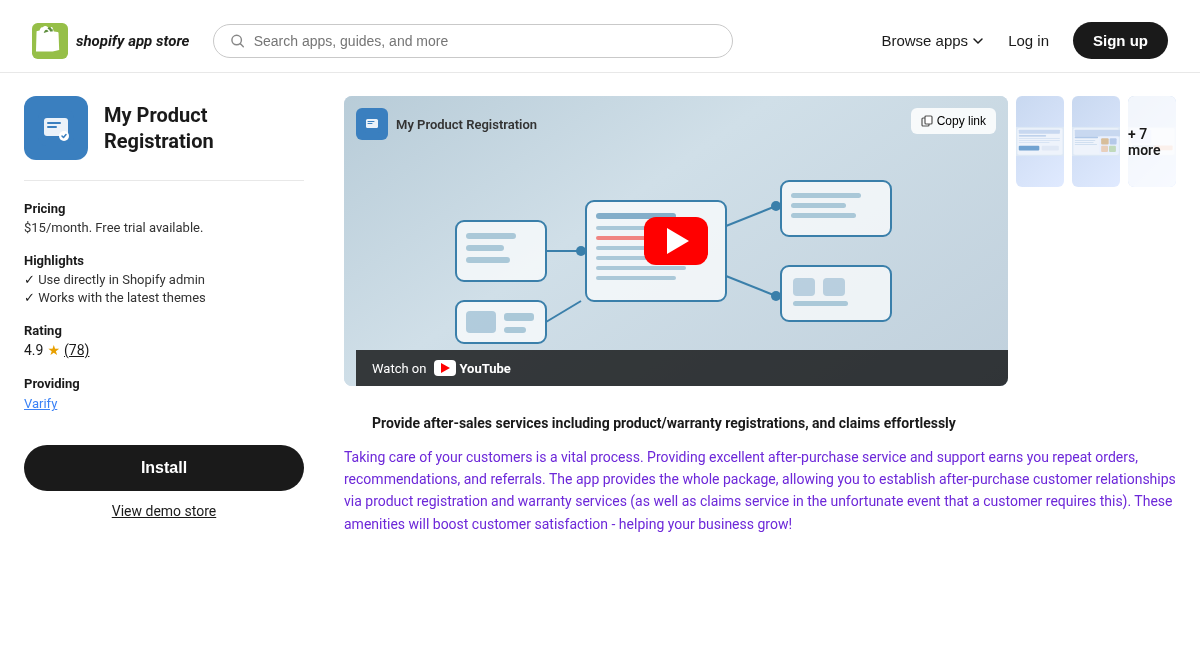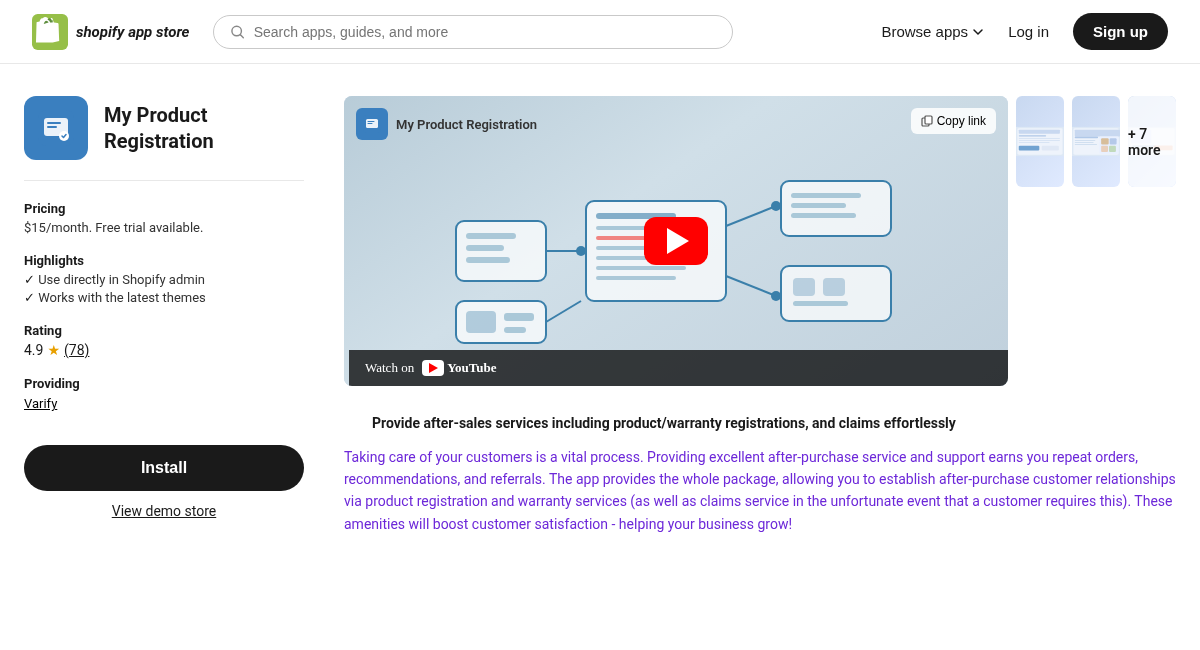--- a/index.html
+++ b/index.html
@@ -7,21 +7,21 @@
 
     
     .header {
       display: flex;
       align-items: center;
       padding: 8px 32px;
       height: 64px;
       border-bottom: 1px solid #e8e8e8;
       gap: 24px;
       position: sticky;
-      top: 0;
+      top: 9px;
       background: #fff;
       z-index: 100;
     }
     .logo-area {
       display: flex;
       align-items: center;
       gap: 8px;
       text-decoration: none;
       flex-shrink: 0;
     }
@@ -155,21 +155,21 @@
     .rating-row {
       display: flex;
       align-items: center;
       gap: 4px;
       font-size: 14px;
     }
     .star-icon { color: #e8a000; font-size: 14px; }
     .rating-link { color: #1a1a1a; text-decoration: underline; cursor: pointer; }
 
     .developer-link {
-      color: #000000;
+      color: #3b82f6;
       text-decoration: underline;
       font-size: 13px;
       cursor: pointer;
     }
 
     .install-btn {
       width: 100%;
       background: #1a1a1a;
       color: #fff;
       border: none;
@@ -273,30 +273,29 @@
       width: 0;
       height: 0;
       border-top: 13px solid transparent;
       border-bottom: 13px solid transparent;
       border-left: 22px solid #fff;
       margin-left: 4px;
     }
     .watch-on-youtube {
       position: absolute;
       bottom: 0;
-      left: 5px;
+      left: 12px;
       right: 0;
       background: rgba(0,0,0,0.75);
       color: #fff;
       font-size: 13px;
       padding: 10px 16px;
       display: flex;
       align-items: center;
       gap: 8px;
-      font-family: Liberation Serif, serif;
     }
     .yt-logo {
       display: flex;
       align-items: center;
       gap: 3px;
     }
     .yt-icon {
       width: 22px;
       height: 16px;
       background: #fff;

